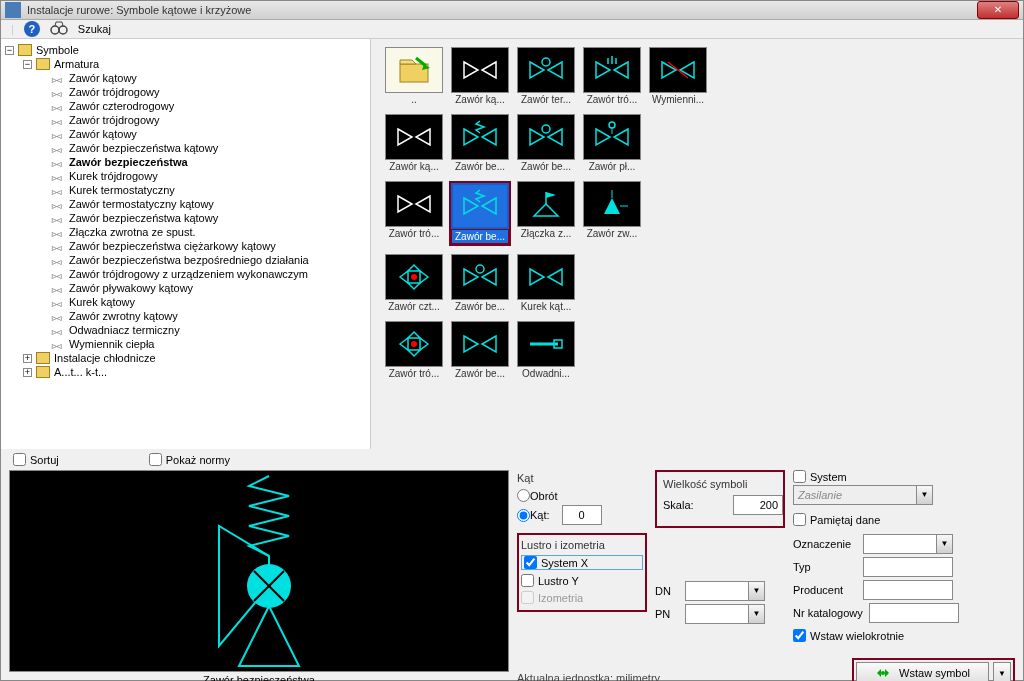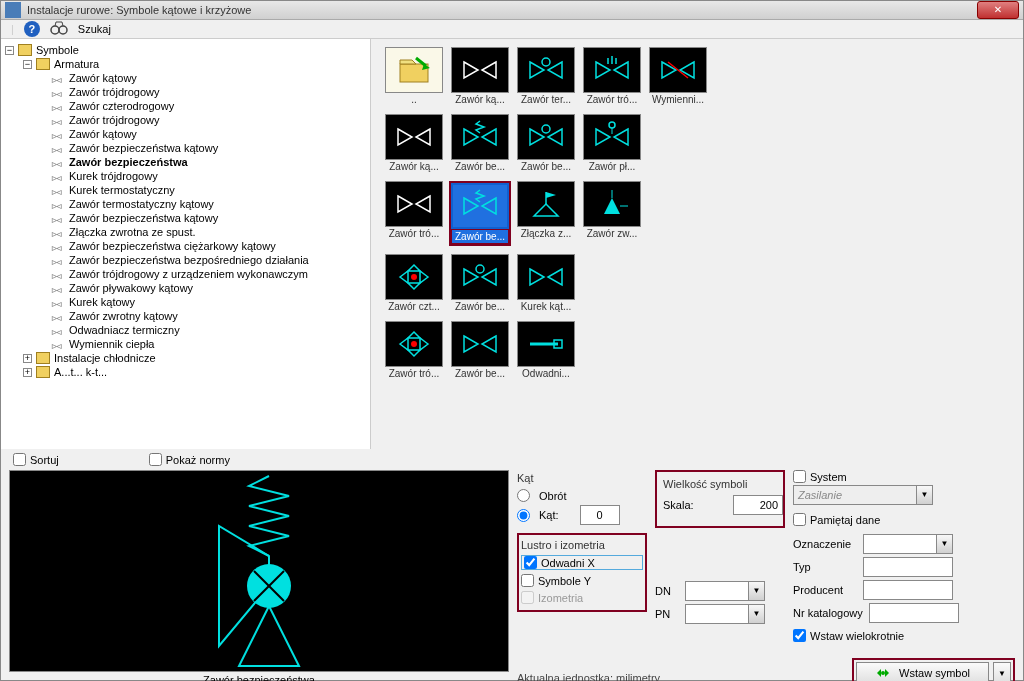--- a/index.html
+++ b/index.html
@@ -54,21 +54,21 @@
 
 .options-col { flex: 1; display: flex; flex-direction: column; gap: 4px; padding-top: 0; }
 .options-row { display: flex; gap: 8px; }
 .group-label { font-size: 11px; color: #333; padding: 2px 0; }
 .field-row { display: flex; align-items: center; gap: 6px; margin: 3px 0; }
 .field-row label { min-width: 64px; }
 .text-input { border: 1px solid #888; height: 20px; padding: 0 4px; font-size: 11px; background: white; }
 .combo { border: 1px solid #888; height: 20px; background: white; display: flex; align-items: center; }
 .combo-text { flex: 1; padding: 0 4px; font-style: italic; }
 .combo-btn { width: 16px; height: 18px; background: linear-gradient(#f8f8f8,#d0d0d0); border-left: 1px solid #888; text-align: center; font-size: 8px; line-height: 18px; }
-.radio-row { display: flex; align-items: center; gap: 9px; margin: 3px 0; }
+.radio-row { display: flex; align-items: center; gap: 0; margin: 3px 0; }
 
 .right-options { flex: 1; }
 .insert-row { display: flex; justify-content: flex-end; gap: 4px; margin-top: 6px; }
 .insert-btn { border: 1px solid #888; background: linear-gradient(#fafafa,#e0e0e0); padding: 3px 18px; display: flex; align-items: center; gap: 8px; }
 .dropdown-btn { border: 1px solid #888; background: linear-gradient(#fafafa,#e0e0e0); width: 18px; display: flex; align-items: center; justify-content: center; font-size: 8px; }
 .unit-label { color: #444; margin-top: 16px; }
 </style>
 </head>
 <body>
 
@@ -441,25 +441,25 @@
             </div>
             <div class="radio-row">
               <input type="radio" name="kat" checked="" style="">
               <span>Kąt:</span>
               <input class="text-input" style="width: 40px; margin-left: 12px; text-align: center;" value="0">
             </div>
             <div class="highlight-box-soft" style="margin-top:8px">
               <div class="group-label">Lustro i izometria</div>
               <label class="checkbox-label" style="margin:2px 0;border:1px solid #5ad;padding:0 2px">
                 <input type="checkbox" checked="" style="">
-                <span>Odwadni X</span>
+                <span>System X</span>
               </label>
               <label class="checkbox-label" style="margin:4px 0">
                 <input type="checkbox" style="">
-                <span>Symbole Y</span>
+                <span>Lustro Y</span>
               </label>
               <label class="checkbox-label" style="margin:4px 0;color:#999">
                 <input type="checkbox" disabled="" style="">
                 <span>Izometria</span>
               </label>
             </div>
           </div>
 
           <div style="width:130px">
             <div class="highlight-box-soft" style="padding:4px 6px 8px 6px">

